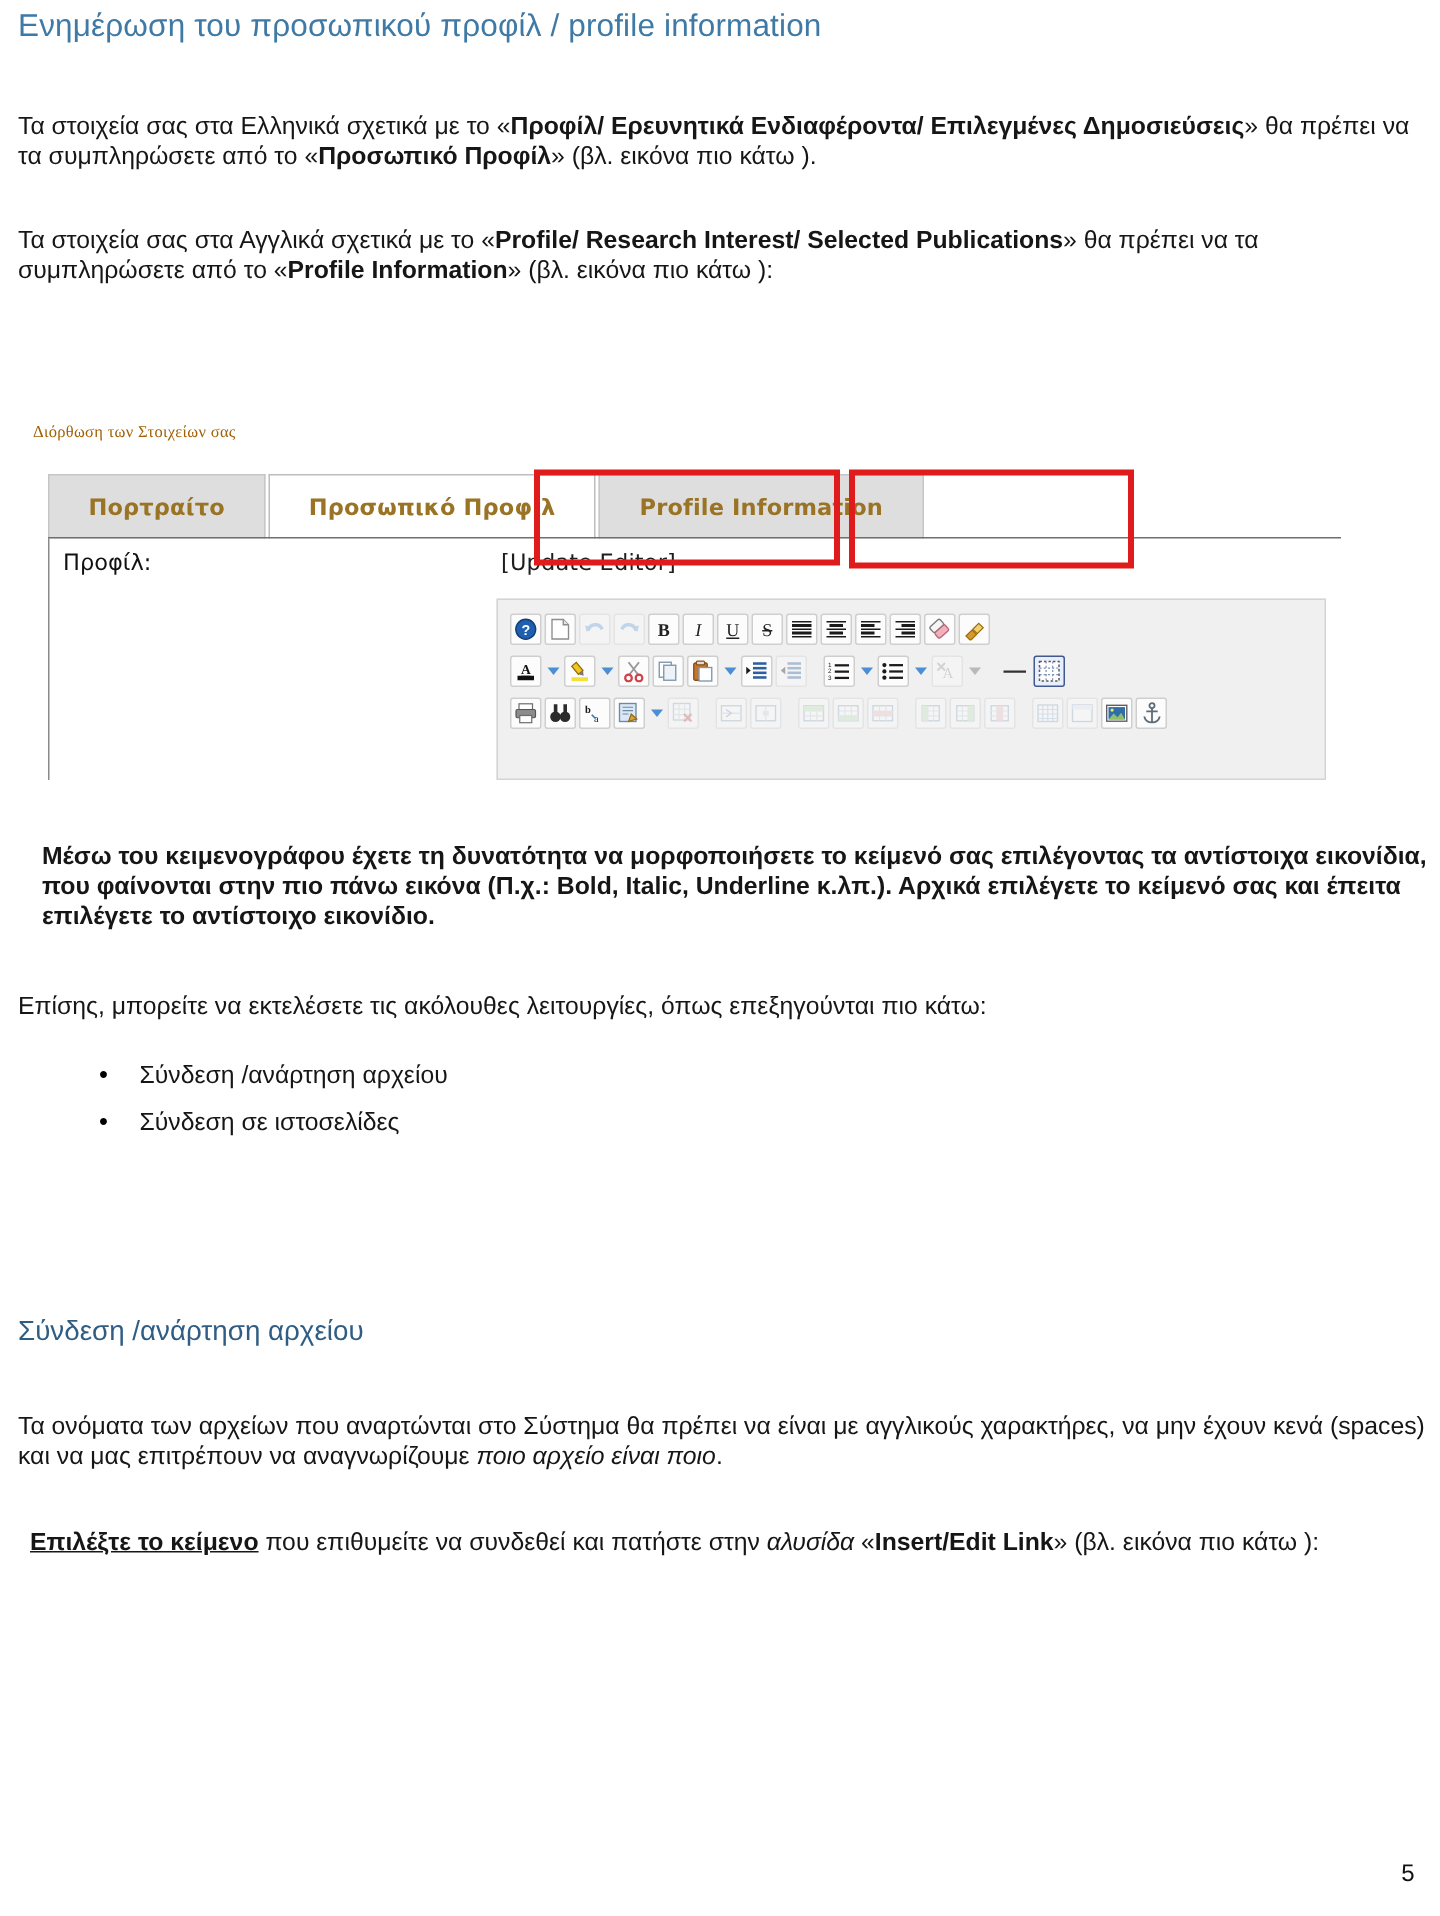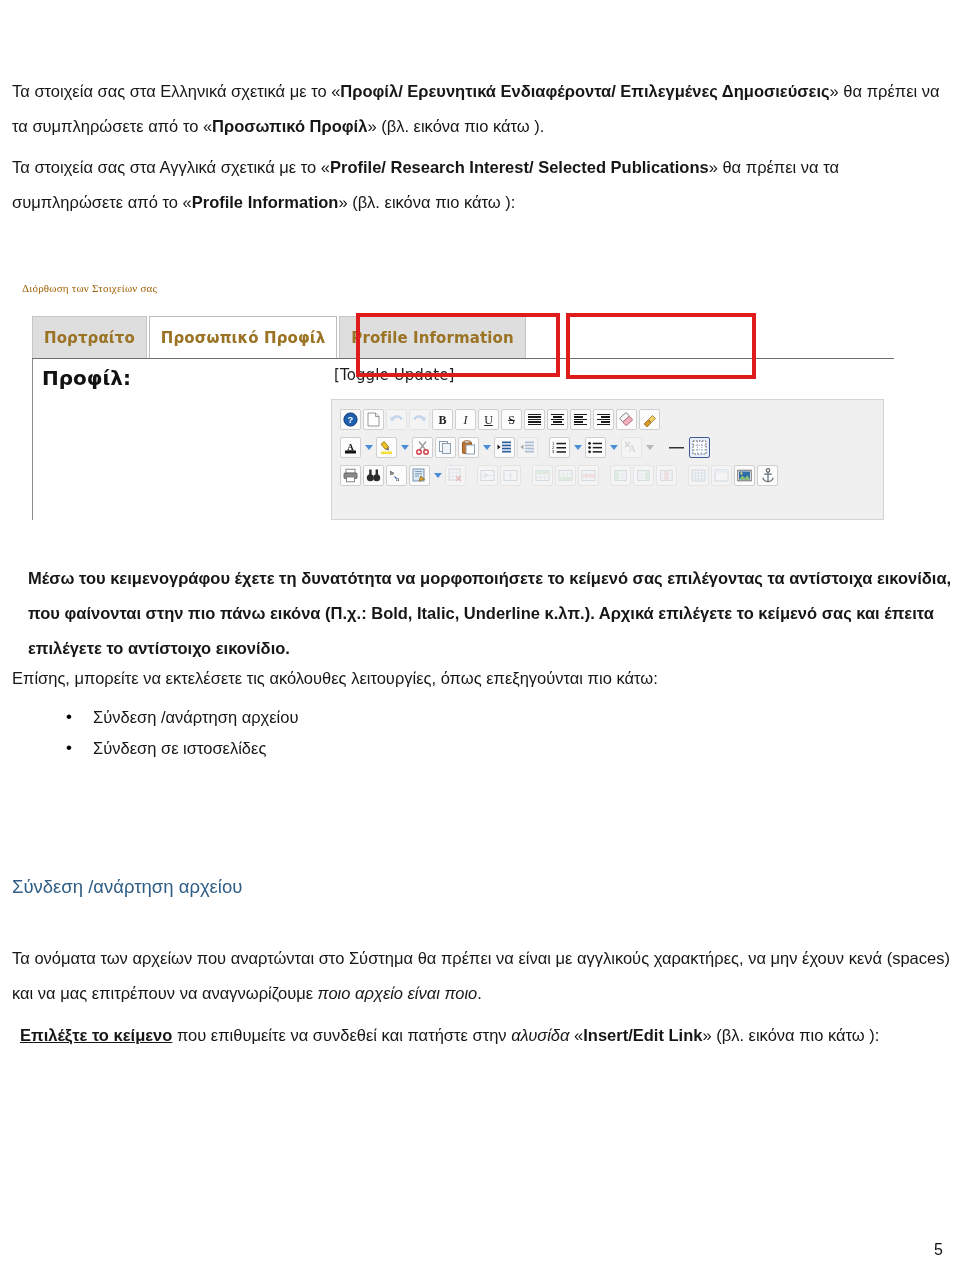--- a/index.html
+++ b/index.html
@@ -43,21 +43,21 @@
     line-height: 26px;
     color: #2f5d84;
     font-weight: 400;
     white-space: nowrap;
   }
 
   
   .para {
     position: absolute;
     font-size: 16.5px;
-    line-height: 35px;
+    line-height: 20px;
     color: #161616;
     text-align: left;
   }
   .para b { font-weight: bold; }
   .para i { font-style: italic; }
   .para u { text-decoration: underline; }
 
   #para-greek   { left: 12px; top: 74px;  width: 930px; }
   #para-english { left: 12px; top: 150px; width: 930px; }
   #para-editor  { left: 28px; top: 561px; width: 938px; font-weight: bold; }
@@ -119,21 +119,21 @@
     display: flex;
     align-items: stretch;
   }
   .tab {
     background: #dedede;
     border: 1px solid #c6c6c6;
     border-bottom: none;
     margin-right: 2px;
     display: flex;
     align-items: center;
-    padding: 0 11px;
+    padding: 0 26px;
     font-size: 15px;
     font-weight: bold;
     color: #9a7324;
     white-space: nowrap;
     letter-spacing: 0.1px;
     font-family: "DejaVu Sans", "Liberation Sans", sans-serif;
   }
   .tab.active {
     background: #ffffff;
     color: #9a7324;
@@ -161,22 +161,22 @@
     top: 87px;
     width: 1px;
     height: 161px;
     background: #8a8a8a;
   }
 
   .field-label {
     position: absolute;
     left: 42px;
     top: 94px;
-    font-size: 20px;
-    font-weight: bold;
+    font-size: 15px;
+    font-weight: normal;
     color: #111;
     font-family: "DejaVu Sans", "Liberation Sans", sans-serif;
   }
 
   .toggle-editor {
     position: absolute;
     left: 334px;
     top: 94px;
     font-size: 15px;
     color: #1e1e1e;
@@ -271,20 +271,21 @@
     bottom: 18px;
     font-size: 16px;
     color: #111;
   }
 </style>
 </head>
 <body>
 
 <div class="page">
 
+  <div class="h-main">Ενημέρωση του προσωπικού προφίλ / profile information</div>
 
   <div class="para" id="para-greek">
     <span>Τα στοιχεία σας  στα Ελληνικά σχετικά με το «</span><b>Προφίλ/ Ερευνητικά Ενδιαφέροντα/ Επιλεγμένες Δημοσιεύσεις</b><span>» θα πρέπει να τα συμπληρώσετε από το «</span><b>Προσωπικό Προφίλ</b><span>»  (βλ. εικόνα πιο κάτω ).</span>
   </div>
 
   <div class="para" id="para-english">
     <span>Τα στοιχεία σας στα Αγγλικά σχετικά με το «</span><b>Profile/ Research Interest/ Selected Publications</b><span>» θα πρέπει να τα συμπληρώσετε από το «</span><b>Profile Information</b><span>» (βλ. εικόνα πιο κάτω ):</span>
   </div>
 
   <div class="shot">
@@ -300,21 +301,21 @@
       </div>
       <div class="tab">
         <span>Profile Information</span>
       </div>
     </div>
 
     <div class="tabs-rule"></div>
     <div class="form-edge"></div>
 
     <div class="field-label">Προφίλ:</div>
-    <div class="toggle-editor">[Toggle Update]</div>
+    <div class="toggle-editor">[Update Editor]</div>
 
     <div class="editor-panel">
 
       <div class="tb-row r1">
         <div class="tbtn">
           <svg width="15" height="15" viewBox="0 0 15 15">
               <circle cx="7.5" cy="7.5" r="6.6" fill="#1f5fb0" stroke="#123d76"></circle>
               <text x="7.5" y="11.2" font-size="9.5" font-weight="bold" fill="#fff" text-anchor="middle" font-family="Liberation Sans, sans-serif">?</text>
             </svg>
         </div>

